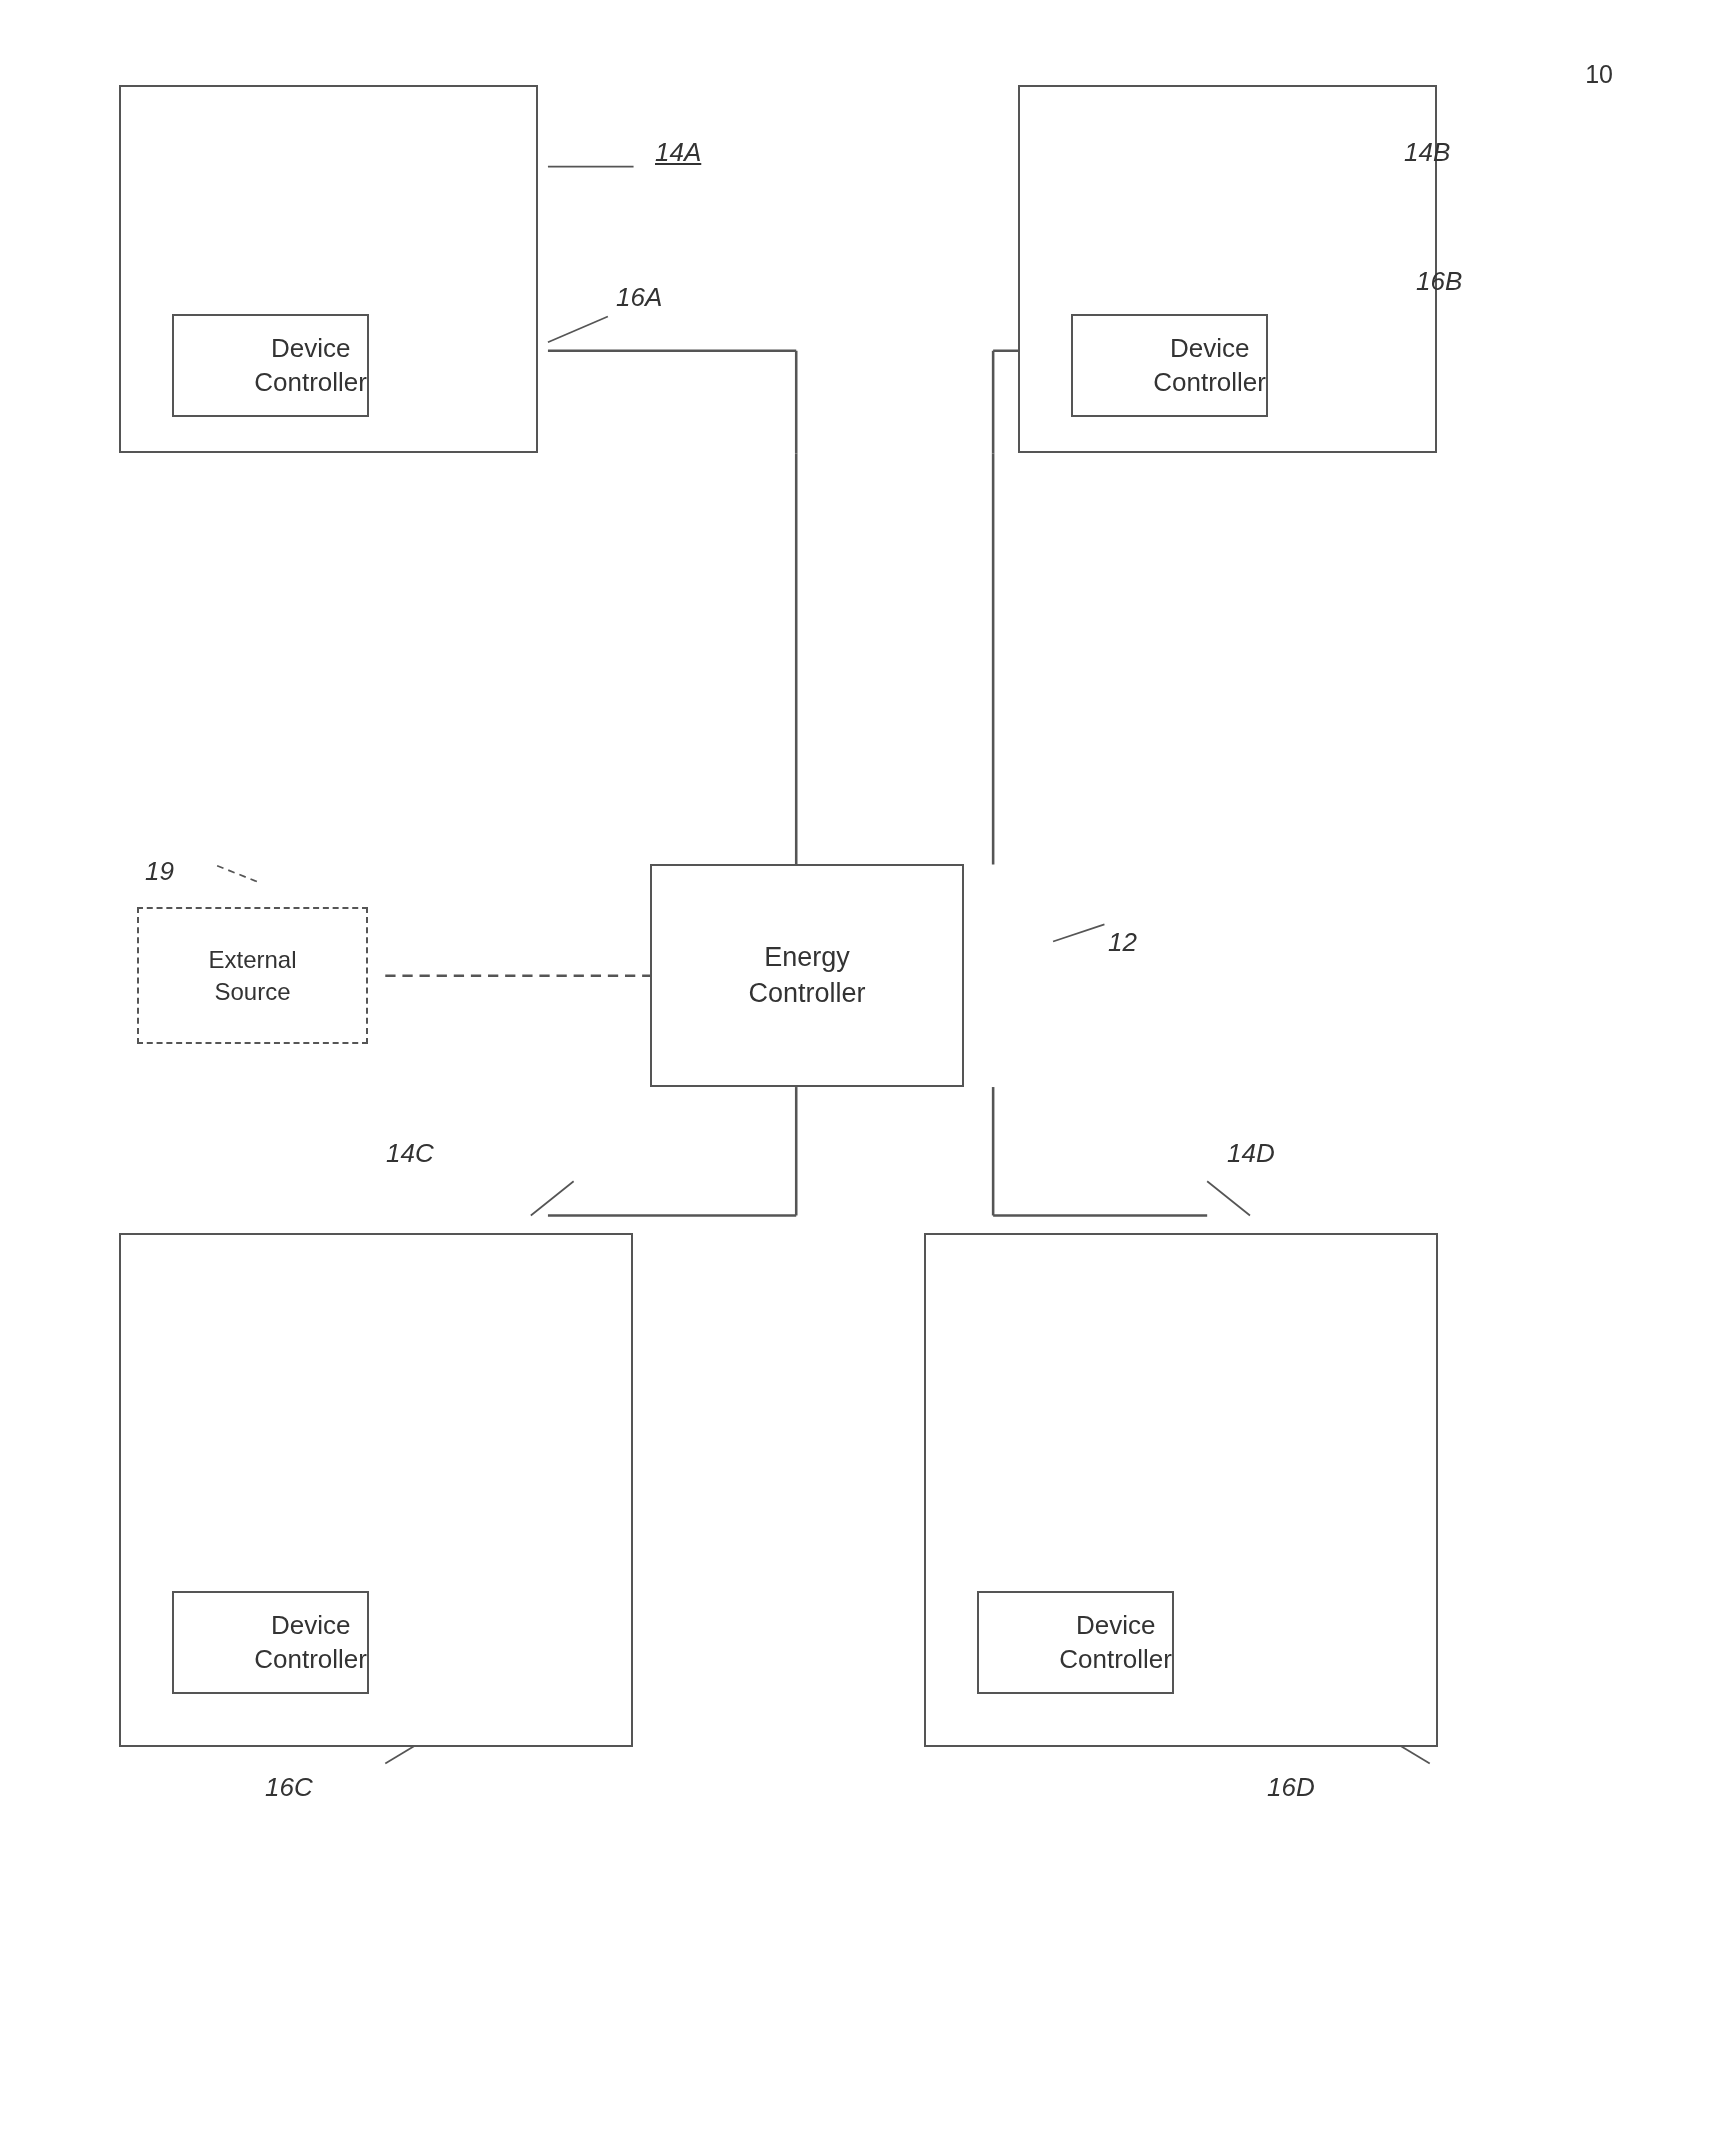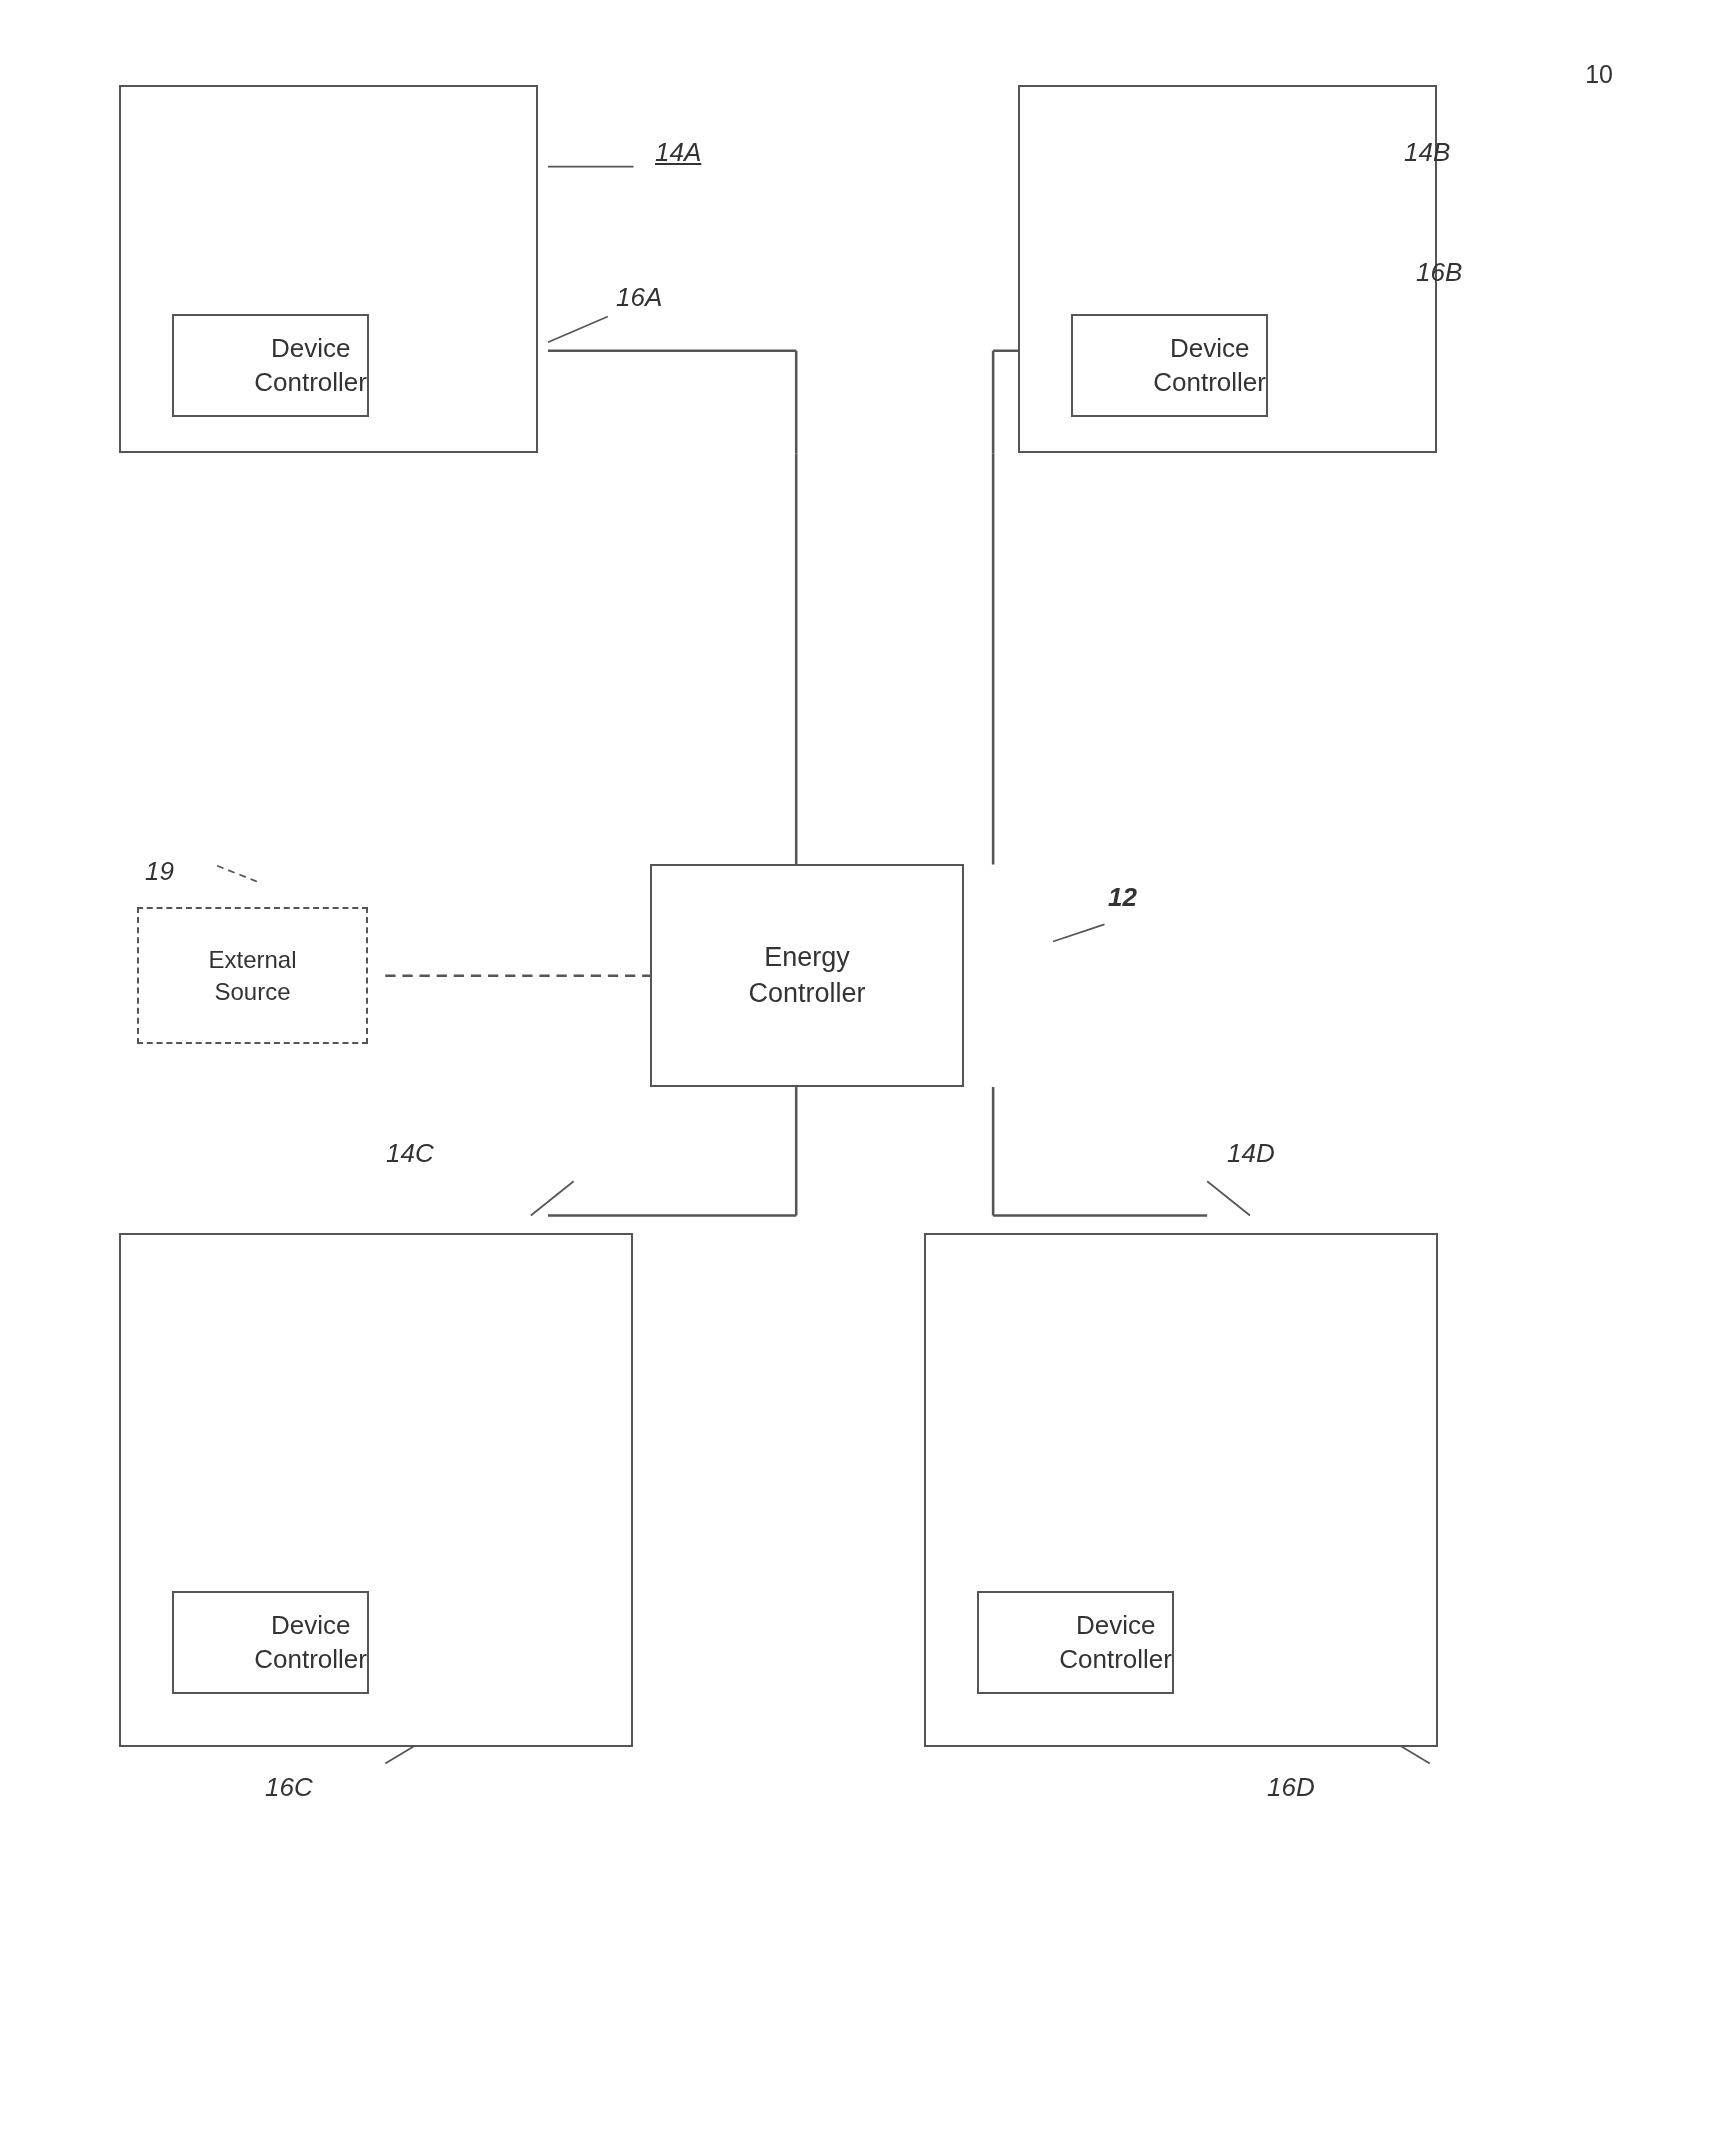--- a/index.html
+++ b/index.html
@@ -169,27 +169,27 @@
 
   <div class="large-box" style="left:967px; top:51px; width:419px; height:368px;">
 
     <div class="controller-box" style="position:absolute; left:51px; bottom:34px; width:197px; height:103px;">
       <span class="label">Device<br>Controller</span>
     </div>
   </div>
 
   <span class="ref-label" style="left:1353px; top:103px;">14B</span>
 
-  <span class="ref-label" style="left:1365px; top:223px;">16B</span>
+  <span class="ref-label" style="left:1365px; top:232px;">16B</span>
 
   <div class="energy-box" style="left:599px; top:830px; width:314px; height:223px;">
     <span class="label">Energy<br>Controller</span>
   </div>
 
-  <span class="ref-label" style="left:1057px; top:848px;font-weight:bold;">12</span>
+  <span class="ref-label" style="left:1057px; top:893px;">12</span>
 
   <div class="external-box" style="left:86px; top:873px; width:231px; height:137px;">
     <span class="label">External<br>Source</span>
   </div>
 
   <span class="ref-label" style="left:94px; top:822px;">19</span>
 
   <div class="large-box" style="left:68px; top:1199px; width:514px; height:514px;">
 
     <div class="controller-box" style="position:absolute; left:51px; bottom:51px; width:197px; height:103px;">

